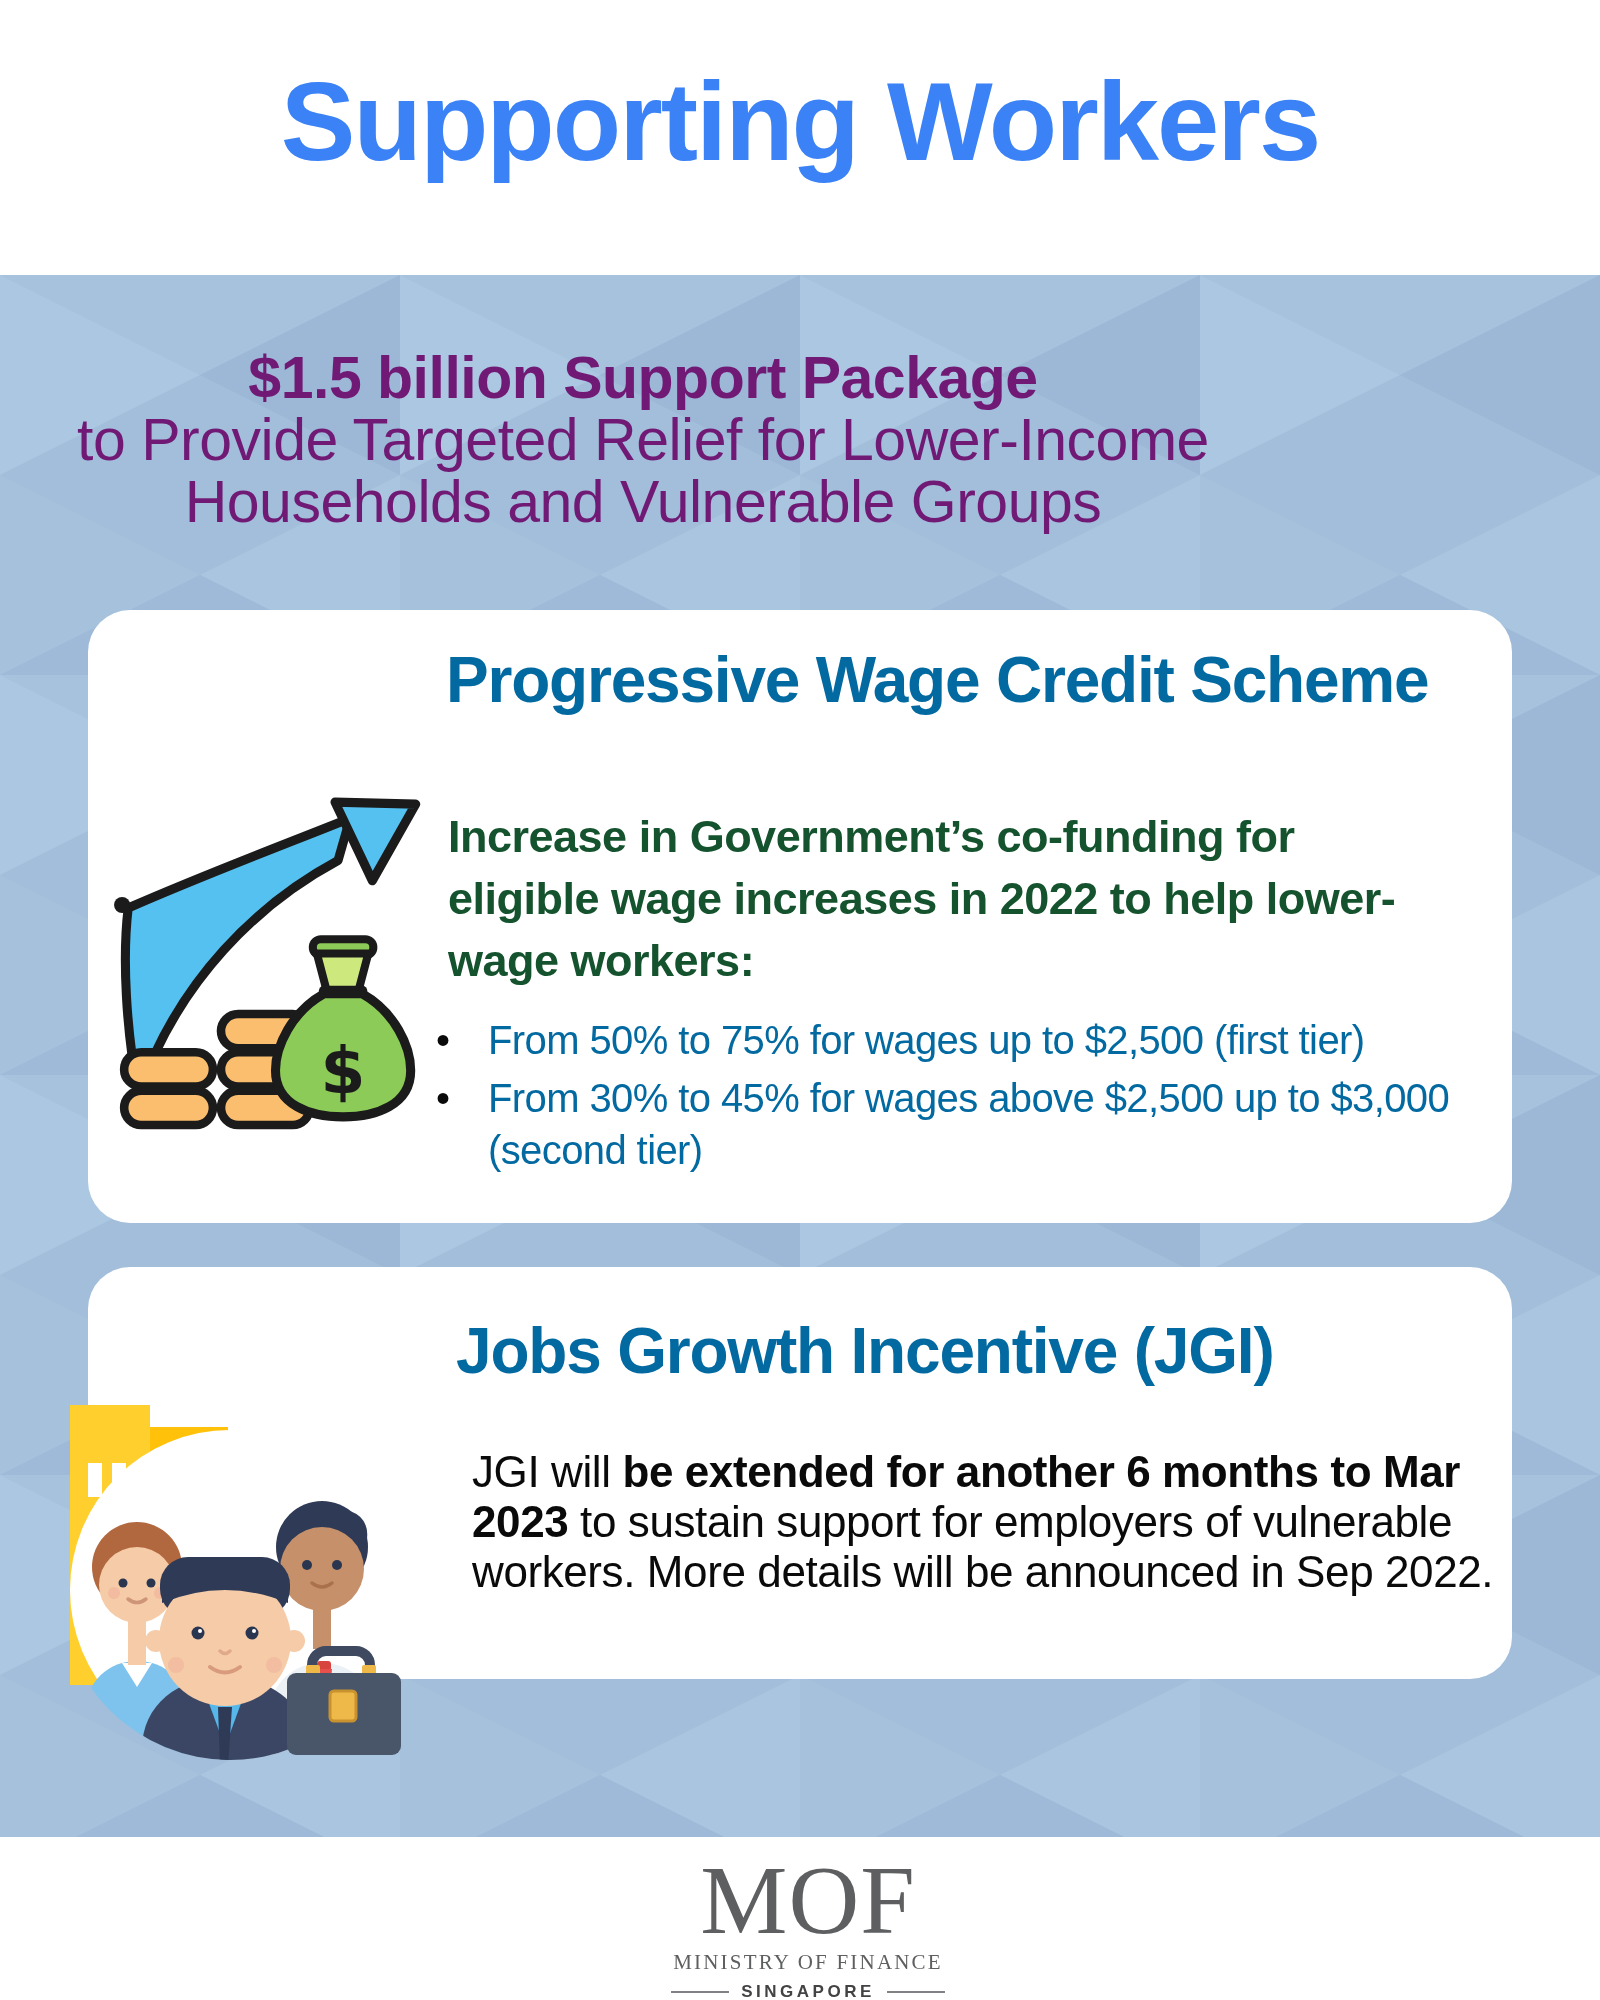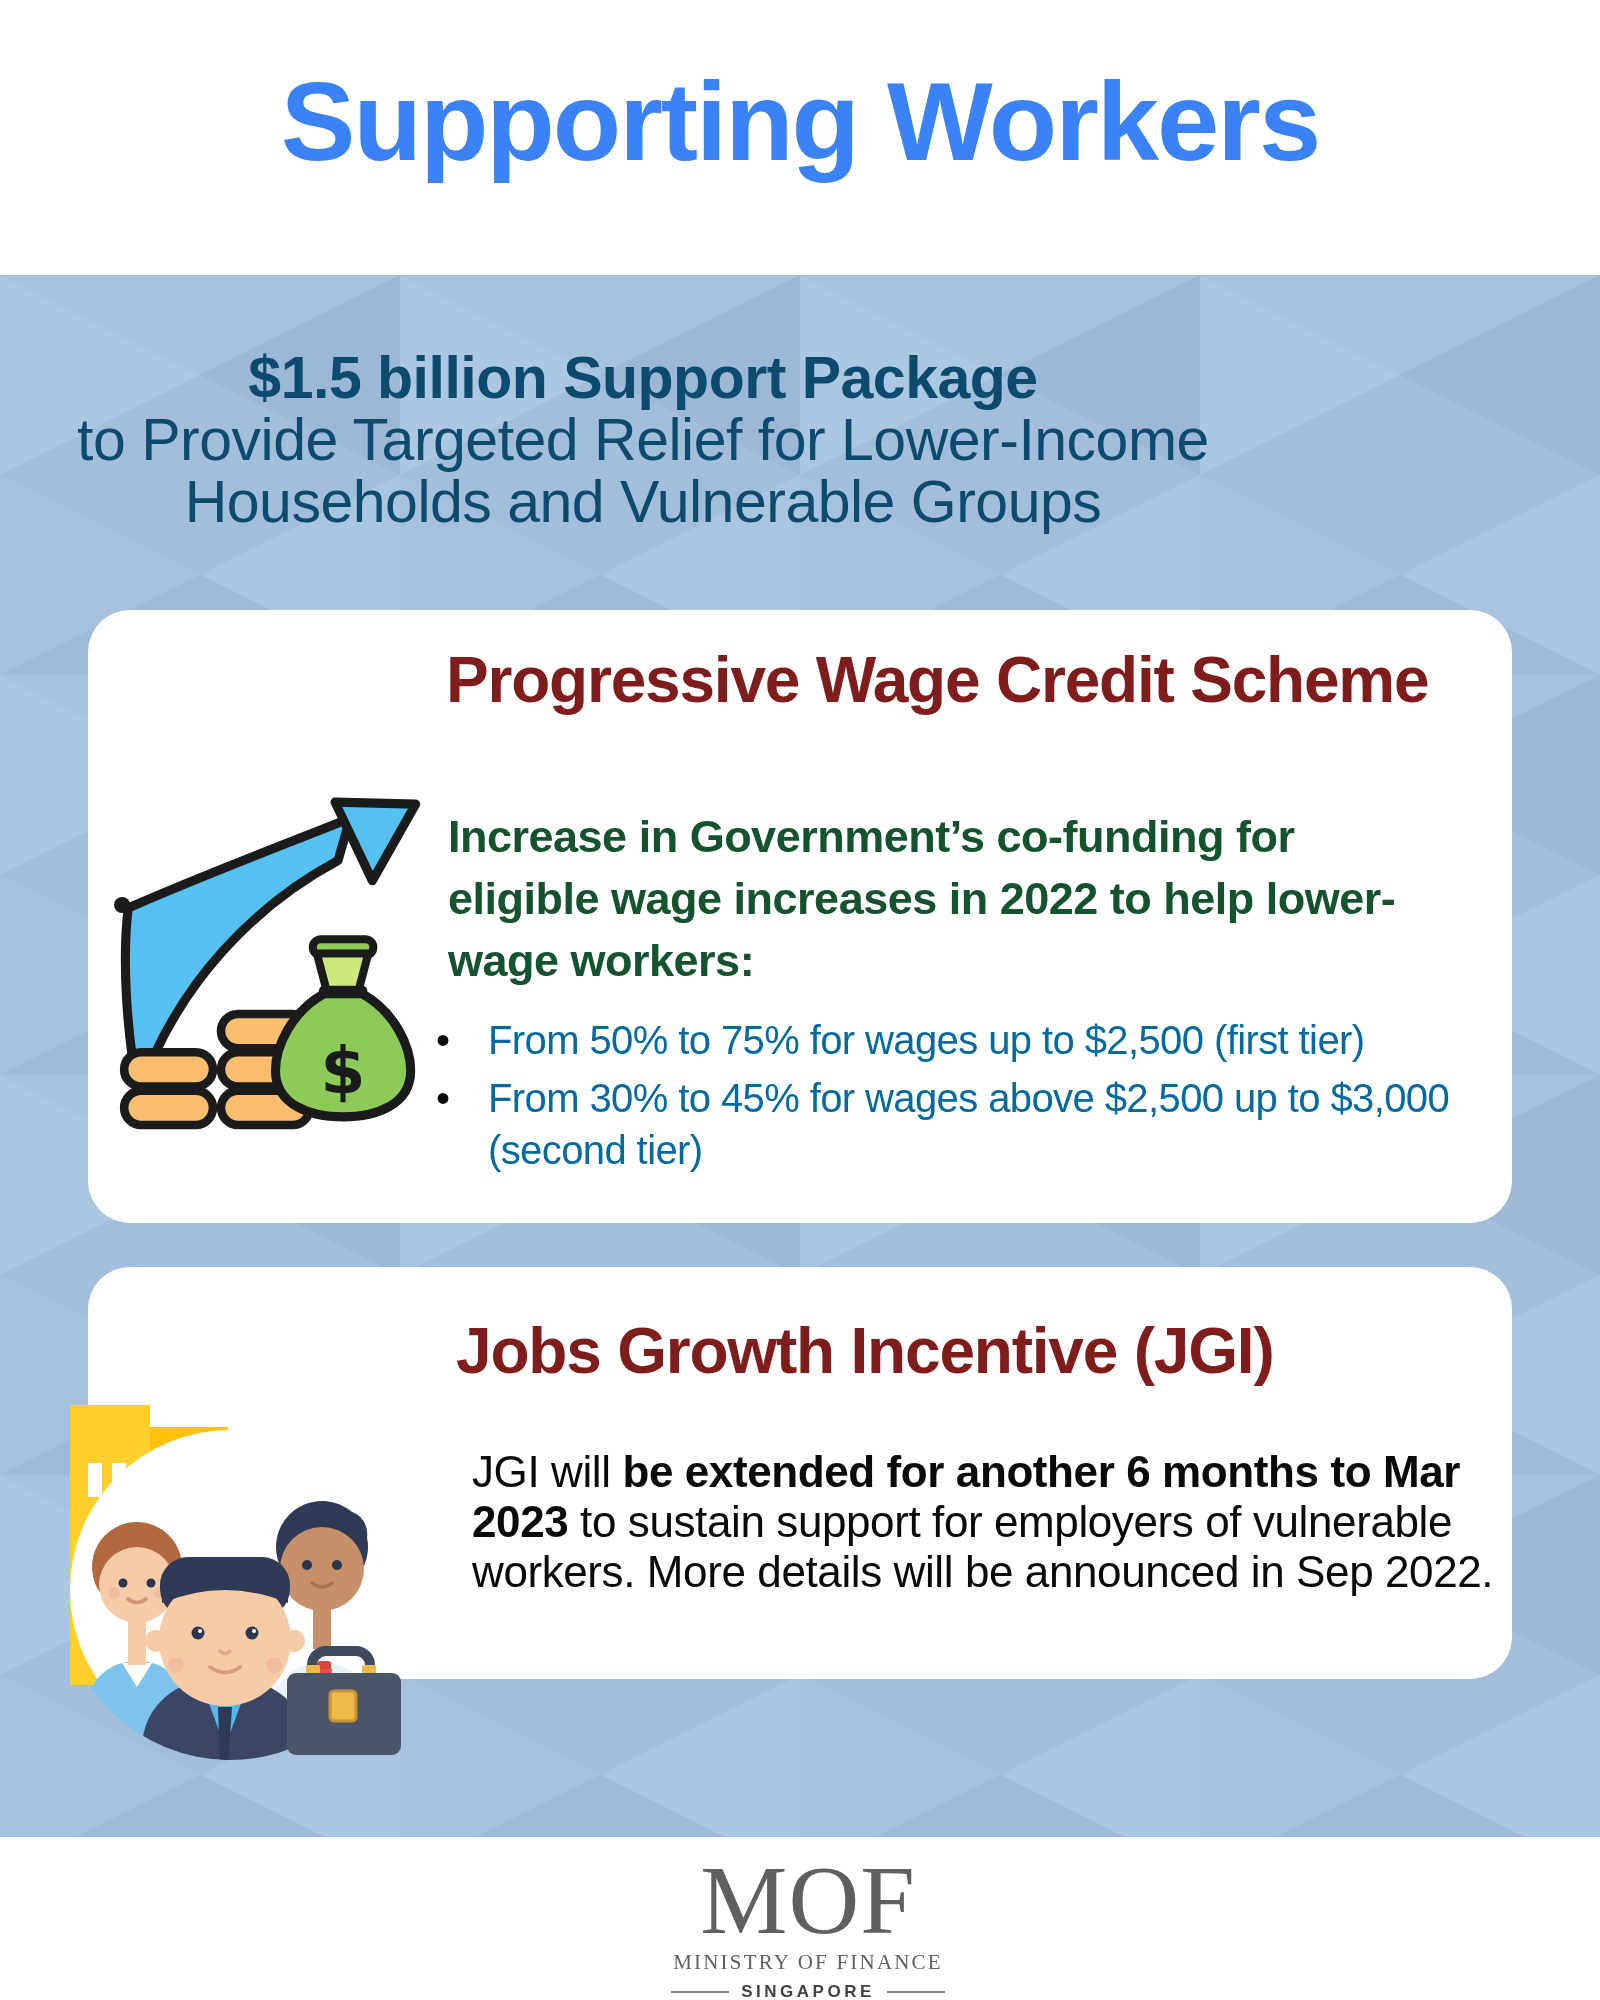--- a/index.html
+++ b/index.html
@@ -8,30 +8,30 @@
 
   
   .page-title{position:absolute;top:58px;left:0;width:1600px;margin:0;
     text-align:center;font-size:112px;font-weight:bold;letter-spacing:-2px;color:#3b82f6;line-height:1.15;}
 
   
   .hero{position:absolute;top:275px;left:0;width:1600px;height:1562px;background:#A2BEDA;}
   .bg-pattern{position:absolute;top:0;left:0;width:1600px;height:1562px;display:block;}
 
   .subtitle{position:absolute;top:72px;left:0;width:1286px;text-align:center;
-    font-size:59px;line-height:62px;letter-spacing:-0.5px;color:#0c4a6e;z-index:2;}
+    font-size:59px;line-height:62px;letter-spacing:-0.5px;color:#701a75;z-index:2;}
   .subtitle .bold-line{font-weight:bold;}
 
   
   .card{position:absolute;left:88px;width:1424px;background:#ffffff;border-radius:42px;z-index:2;}
   .card-1{top:335px;height:613px;}
   .card-2{top:992px;height:412px;}
 
   .card h2{position:absolute;margin:0;font-size:64px;font-weight:bold;letter-spacing:-1.2px;
-    color:#7f1d1d;line-height:1.15;white-space:nowrap;}
+    color:#0369a1;line-height:1.15;white-space:nowrap;}
   .card-1 h2{left:358px;top:34px;}
   .card-2 h2{left:368px;top:48px;}
 
   .card-1 .text-col{position:absolute;left:360px;top:196px;width:1000px;}
   .intro{margin:0;font-size:45px;font-weight:bold;line-height:1.38;letter-spacing:-0.5px;color:#14532d;}
   ul.bullets{list-style:none;margin:22px 0 0 -12px;padding:0;width:1045px;}
   ul.bullets li{position:relative;padding-left:52px;font-size:40px;line-height:1.3;
     letter-spacing:-0.6px;color:#0369a1;margin-bottom:6px;}
   ul.bullets li::before{content:"\2022";position:absolute;left:0;top:0;font-size:40px;color:#0a0a0a;}
 

